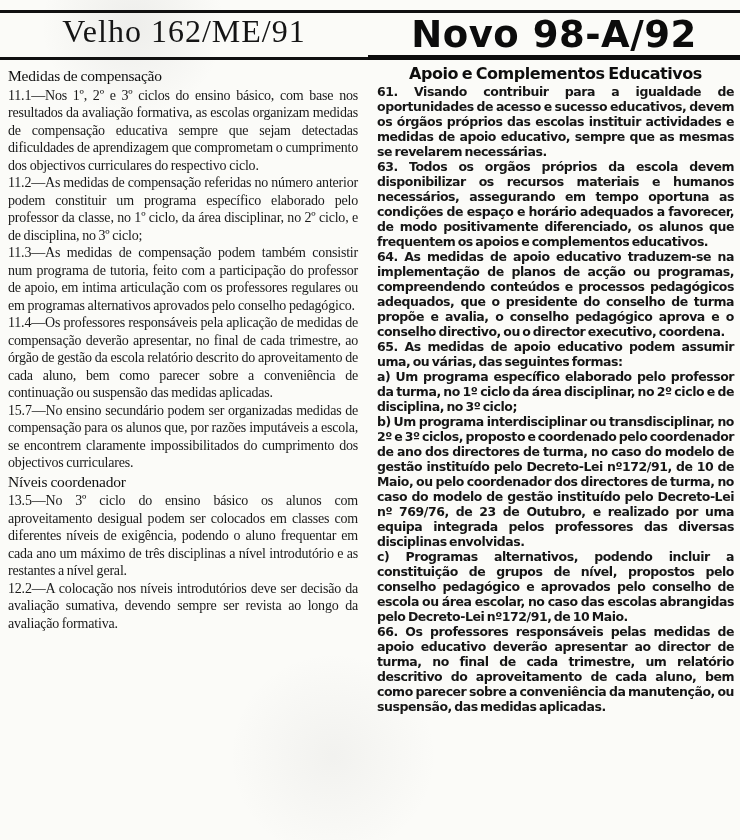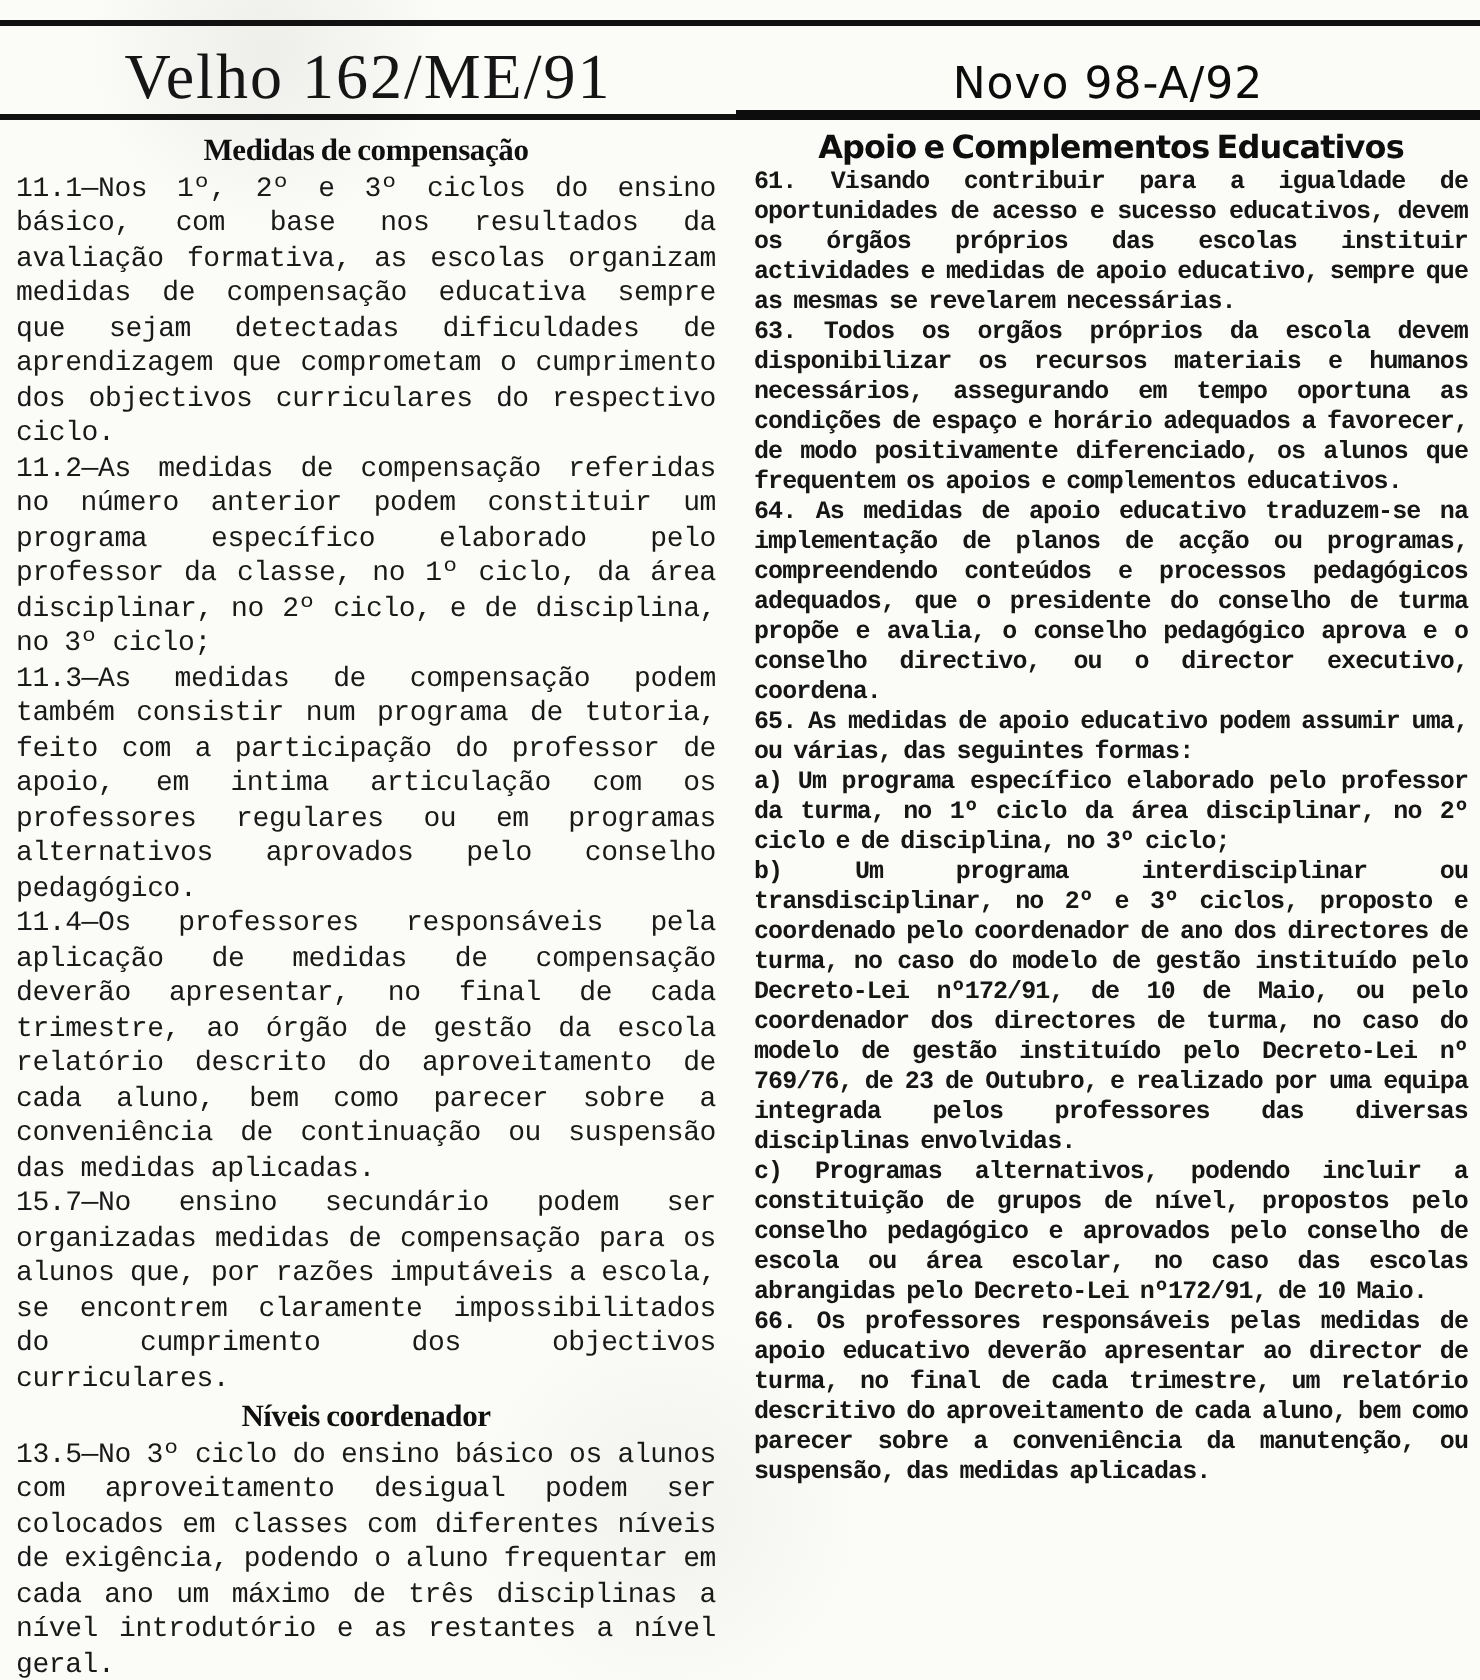--- a/index.html
+++ b/index.html
@@ -20,64 +20,64 @@
   .hdr {
     position: absolute;
     top: 10px; left: 0;
     width: 740px;
     display: flex;
   }
   .hdr-cell {
     box-sizing: border-box;
     height: 50px;
     display: flex;
-    align-items: flex-end;
+    align-items: flex-start;
     justify-content: center;
   }
   .hdr-left {
     width: 368px;
     border-top: 3px solid #111;
     border-bottom: 3px solid #111;
     font-family: "Liberation Serif", serif;
     font-size: 32px;
     letter-spacing: 1px;
     color: #151515;
   }
   .hdr-right {
     width: 372px;
     border-top: 3px solid #111;
     border-bottom: 5px solid #0d0d0d;
     font-family: "DejaVu Sans", sans-serif;
-    font-weight: normal;
-    font-size: 22px;
+    font-weight: bold;
+    font-size: 37px;
     letter-spacing: 0.5px;
     color: #0c0c0c;
   }
 
   
   .col {
     position: absolute;
     top: 66px;
     text-align: justify;
   }
-  .col p { margin: 0; font-family: Liberation Mono, monospace; }
+  .col p { margin: 0; }
 
   .col-left {
     left: 8px;
     width: 350px;
     font-family: "Liberation Serif", serif;
     font-size: 14px;
     line-height: 17.5px;
     letter-spacing: -0.2px;
     word-spacing: -0.5px;
     color: #191919;
   }
   .col-left .sec-heading {
-    text-align: center;
-    font-weight: bold;
+    text-align: left;
+    font-weight: normal;
     font-size: 15.5px;
     margin: 1px 0 2px 0;
     color: #101010;
   }
 
   .col-right {
     left: 377px;
     width: 357px;
     font-family: "DejaVu Sans", sans-serif;
     font-weight: bold;

